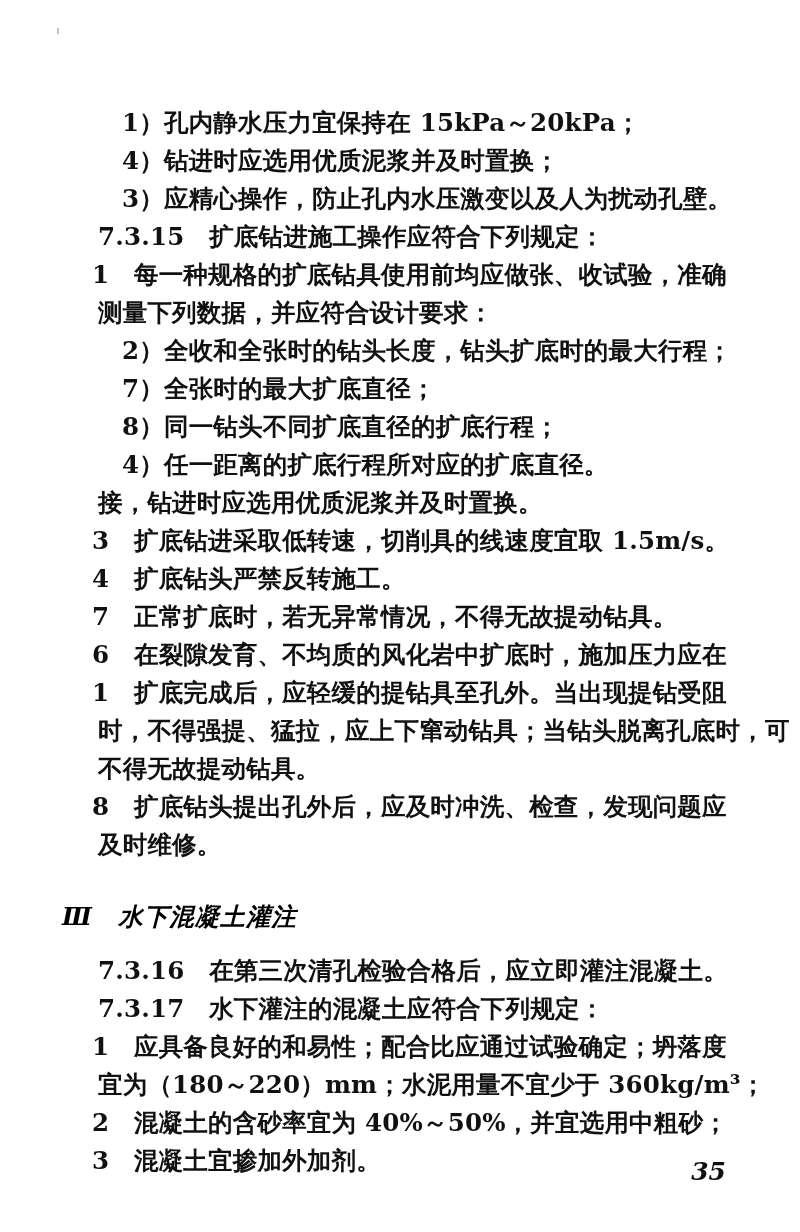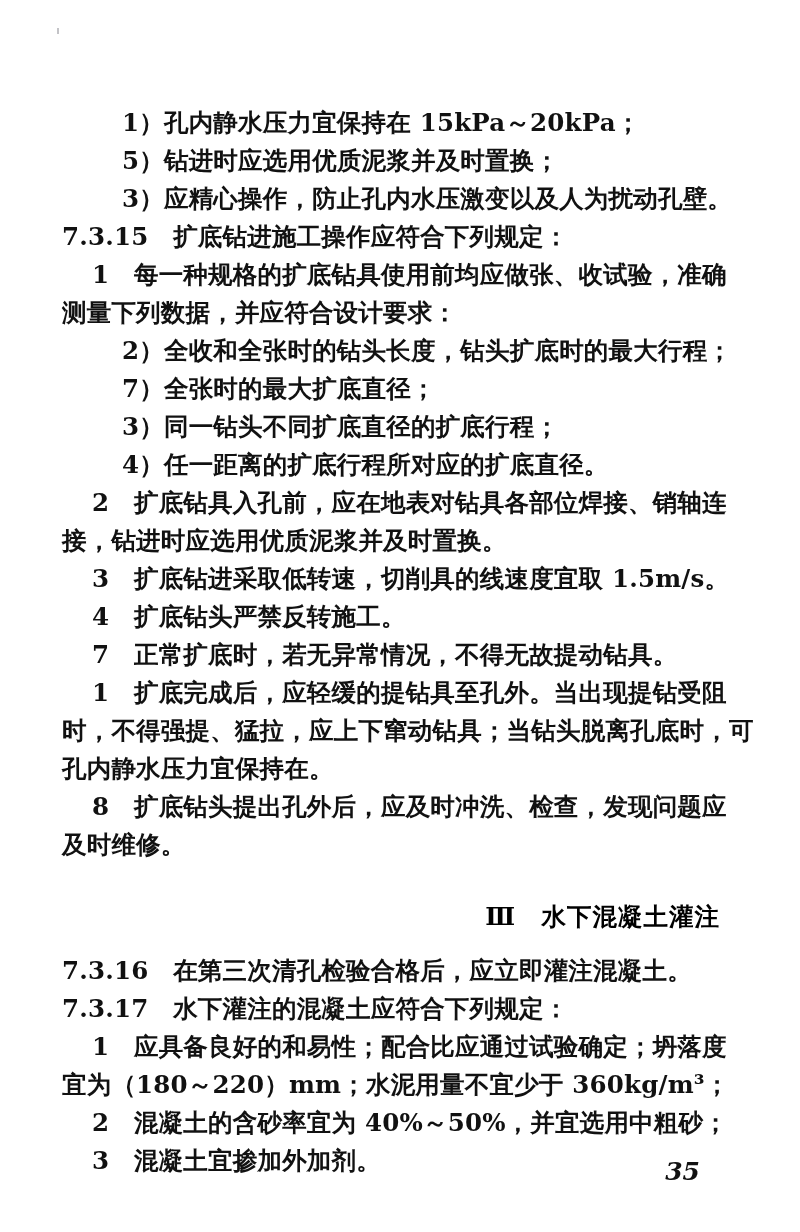--- a/index.html
+++ b/index.html
@@ -39,78 +39,79 @@
   .line {
     font-size: 24.5px;
     line-height: 38px;
     letter-spacing: 0.2px;
     white-space: pre;
     color: #111111;
     font-weight: 600;
     -webkit-font-smoothing: none;
   }
   
-  .ind-0 { text-indent: 0; }
+  .ind-0 { text-indent: 0; margin-left: 36px; }
   .ind-1 { padding-left: 30px; }   
   .ind-2 { padding-left: 60px; }
   .section-head {
-    text-align: right;
+    text-align: left;
     font-size: 24.5px;
     line-height: 38px;
     font-weight: 600;
     letter-spacing: 1px;
     white-space: pre;
+    font-style: italic;
   }
   .spacer-sm { height: 16px; }
   .spacer-lg { height: 34px; }
   .page-number {
     position: absolute;
-    right: 100px;
+    right: 74px;
     bottom: 46px;
     font-family: "DejaVu Serif", "Liberation Serif", serif;
     font-style: italic;
     font-size: 25px;
     font-weight: 600;
     color: #111111;
   }
 </style>
 </head>
 <body>
 
 <div class="page">
 
   <span class="scan-speck"></span>
 
   <div class="content">
 
     <div class="line ind-2">1）孔内静水压力宜保持在 15kPa～20kPa；</div>
-    <div class="line ind-2">5）钻进时应选用优质泥浆并及时置换；</div>
+    <div class="line ind-2">4）钻进时应选用优质泥浆并及时置换；</div>
     <div class="line ind-2">3）应精心操作，防止孔内水压激变以及人为扰动孔壁。</div>
 
     <div class="line ind-0">7.3.15　扩底钻进施工操作应符合下列规定：</div>
 
     <div class="line ind-1">1　每一种规格的扩底钻具使用前均应做张、收试验，准确</div>
     <div class="line ind-0">测量下列数据，并应符合设计要求：</div>
 
     <div class="line ind-2">2）全收和全张时的钻头长度，钻头扩底时的最大行程；</div>
     <div class="line ind-2">7）全张时的最大扩底直径；</div>
-    <div class="line ind-2">3）同一钻头不同扩底直径的扩底行程；</div>
+    <div class="line ind-2">8）同一钻头不同扩底直径的扩底行程；</div>
     <div class="line ind-2">4）任一距离的扩底行程所对应的扩底直径。</div>
 
-    <div class="line ind-1">2　扩底钻具入孔前，应在地表对钻具各部位焊接、销轴连</div>
     <div class="line ind-0">接，钻进时应选用优质泥浆并及时置换。</div>
 
     <div class="line ind-1">3　扩底钻进采取低转速，切削具的线速度宜取 1.5m/s。</div>
     <div class="line ind-1">4　扩底钻头严禁反转施工。</div>
     <div class="line ind-1">7　正常扩底时，若无异常情况，不得无故提动钻具。</div>
 
+    <div class="line ind-1">6　在裂隙发育、不均质的风化岩中扩底时，施加压力应在</div>
 
     <div class="line ind-1">1　扩底完成后，应轻缓的提钻具至孔外。当出现提钻受阻</div>
     <div class="line ind-0">时，不得强提、猛拉，应上下窜动钻具；当钻头脱离孔底时，可</div>
-    <div class="line ind-0">孔内静水压力宜保持在。</div>
+    <div class="line ind-0">不得无故提动钻具。</div>
 
     <div class="line ind-1">8　扩底钻头提出孔外后，应及时冲洗、检查，发现问题应</div>
     <div class="line ind-0">及时维修。</div>
 
     <div class="spacer-lg"></div>
 
     <div class="section-head">Ⅲ　水下混凝土灌注</div>
 
     <div class="spacer-sm"></div>
 

